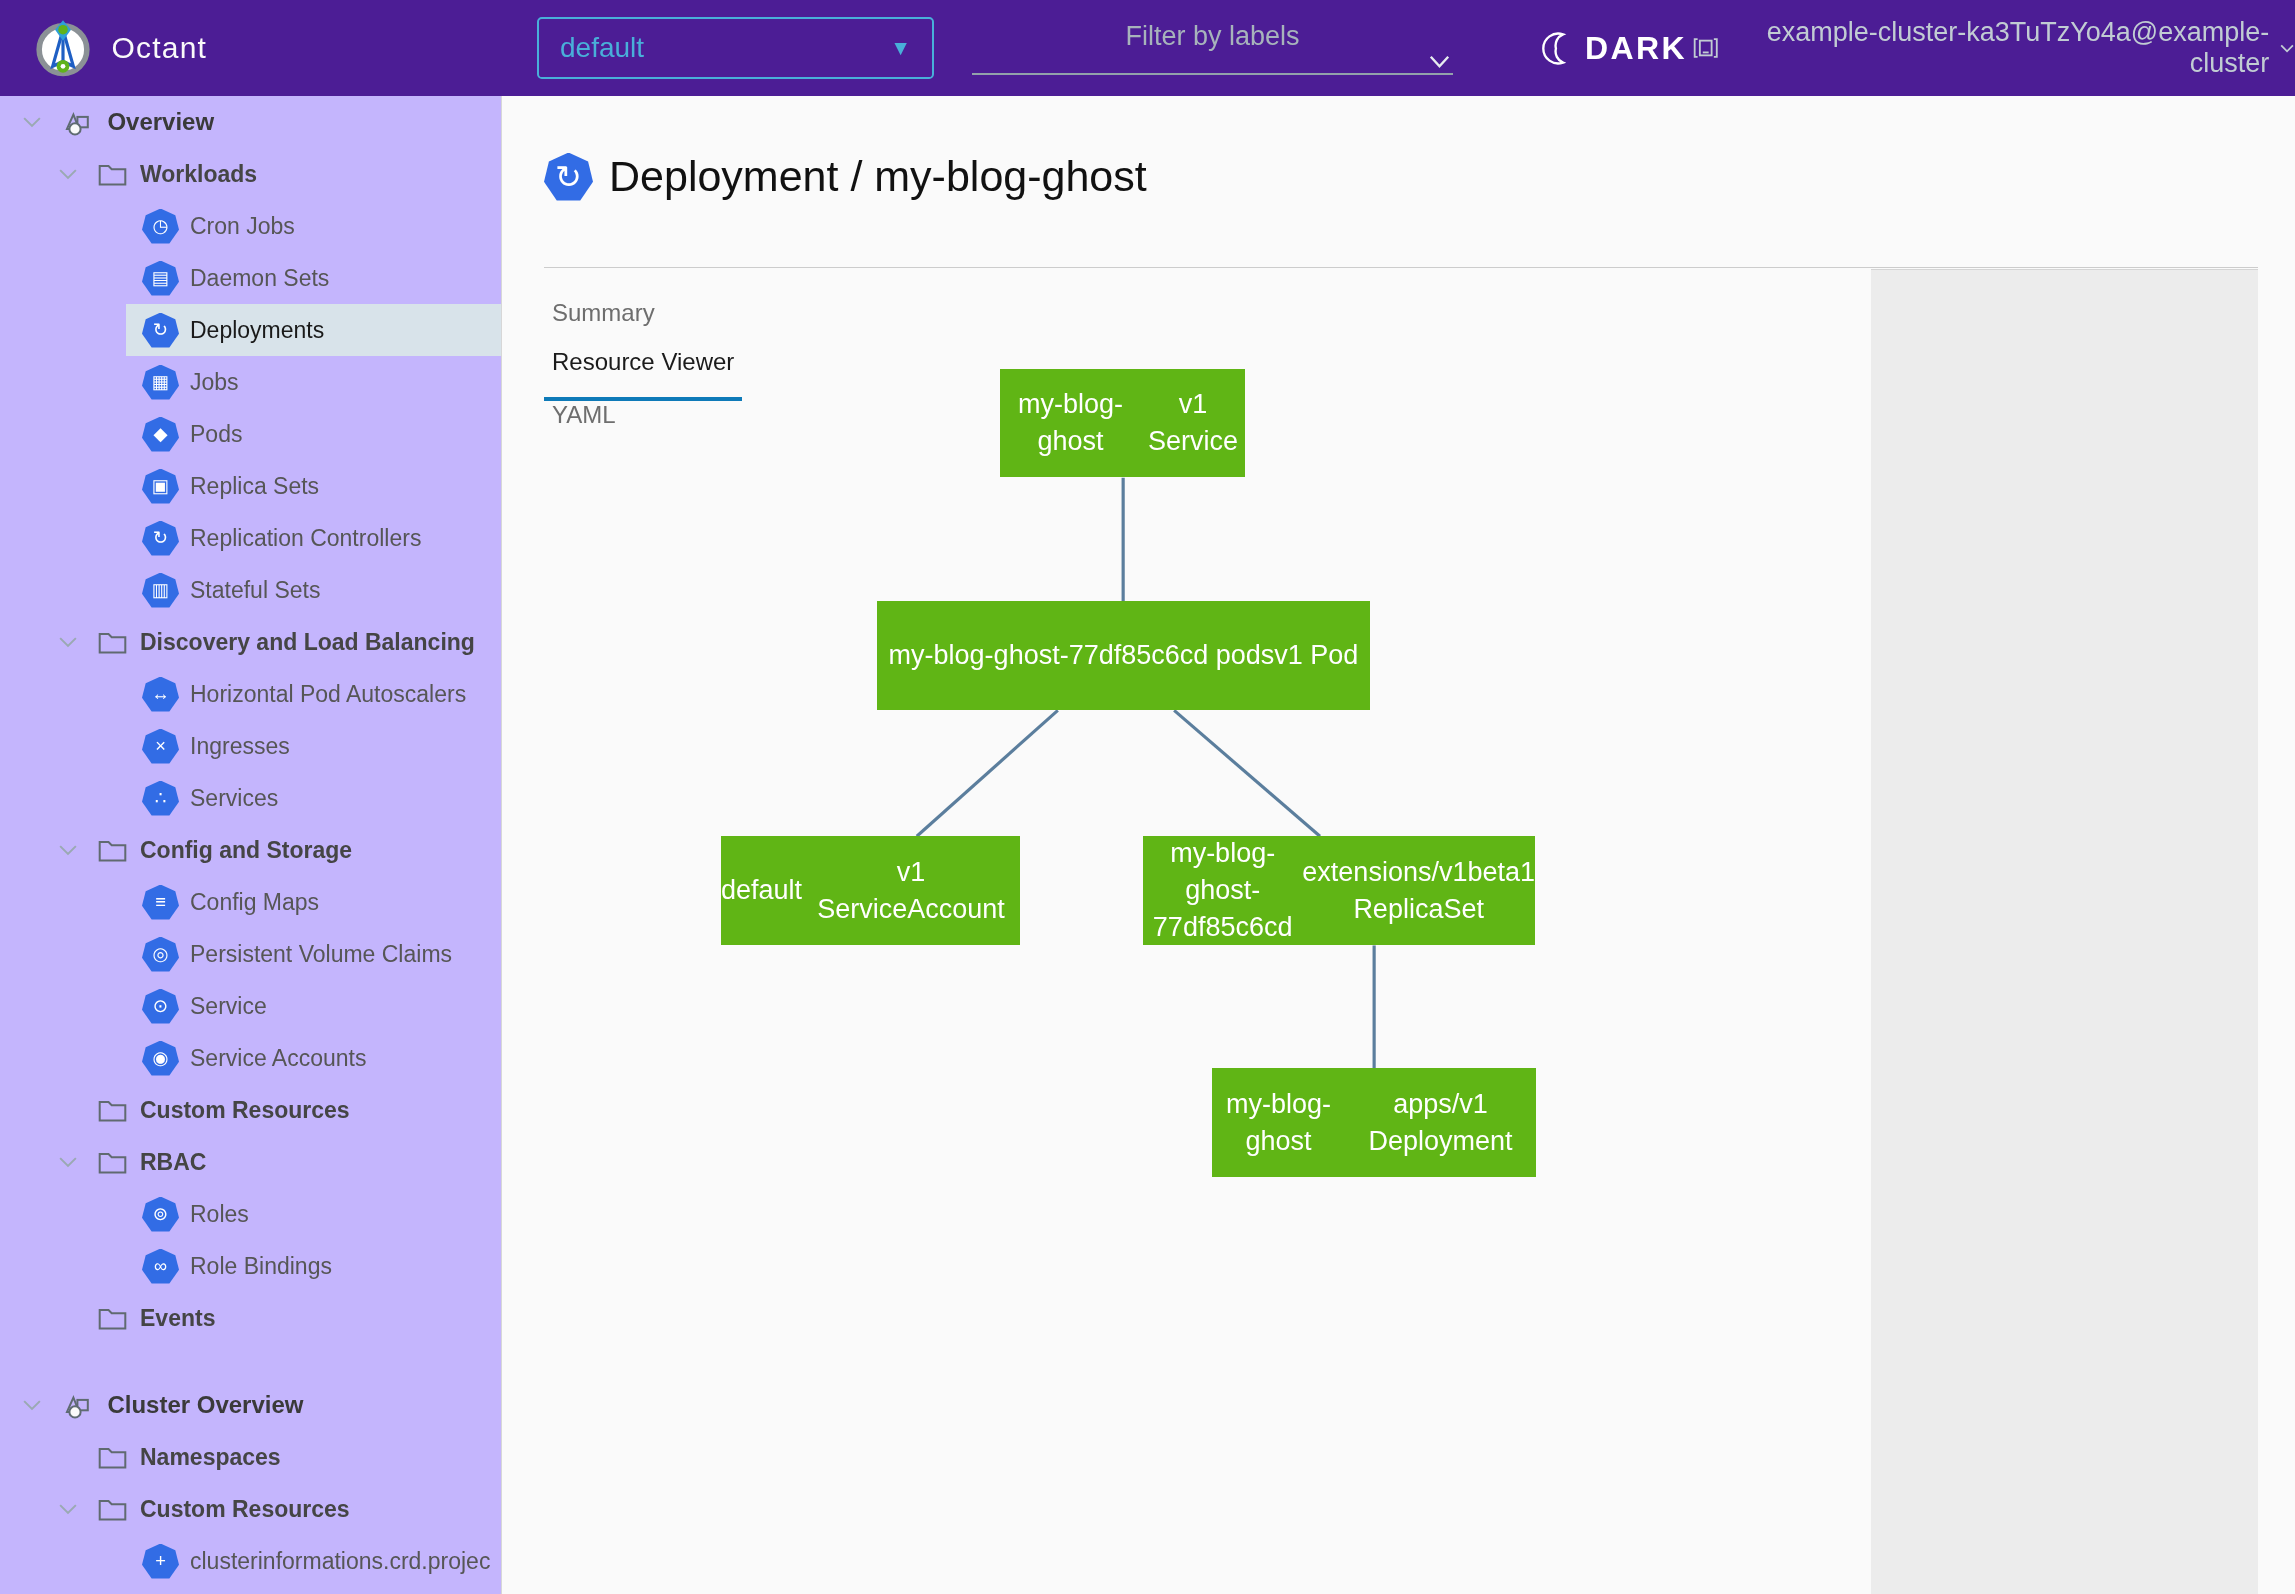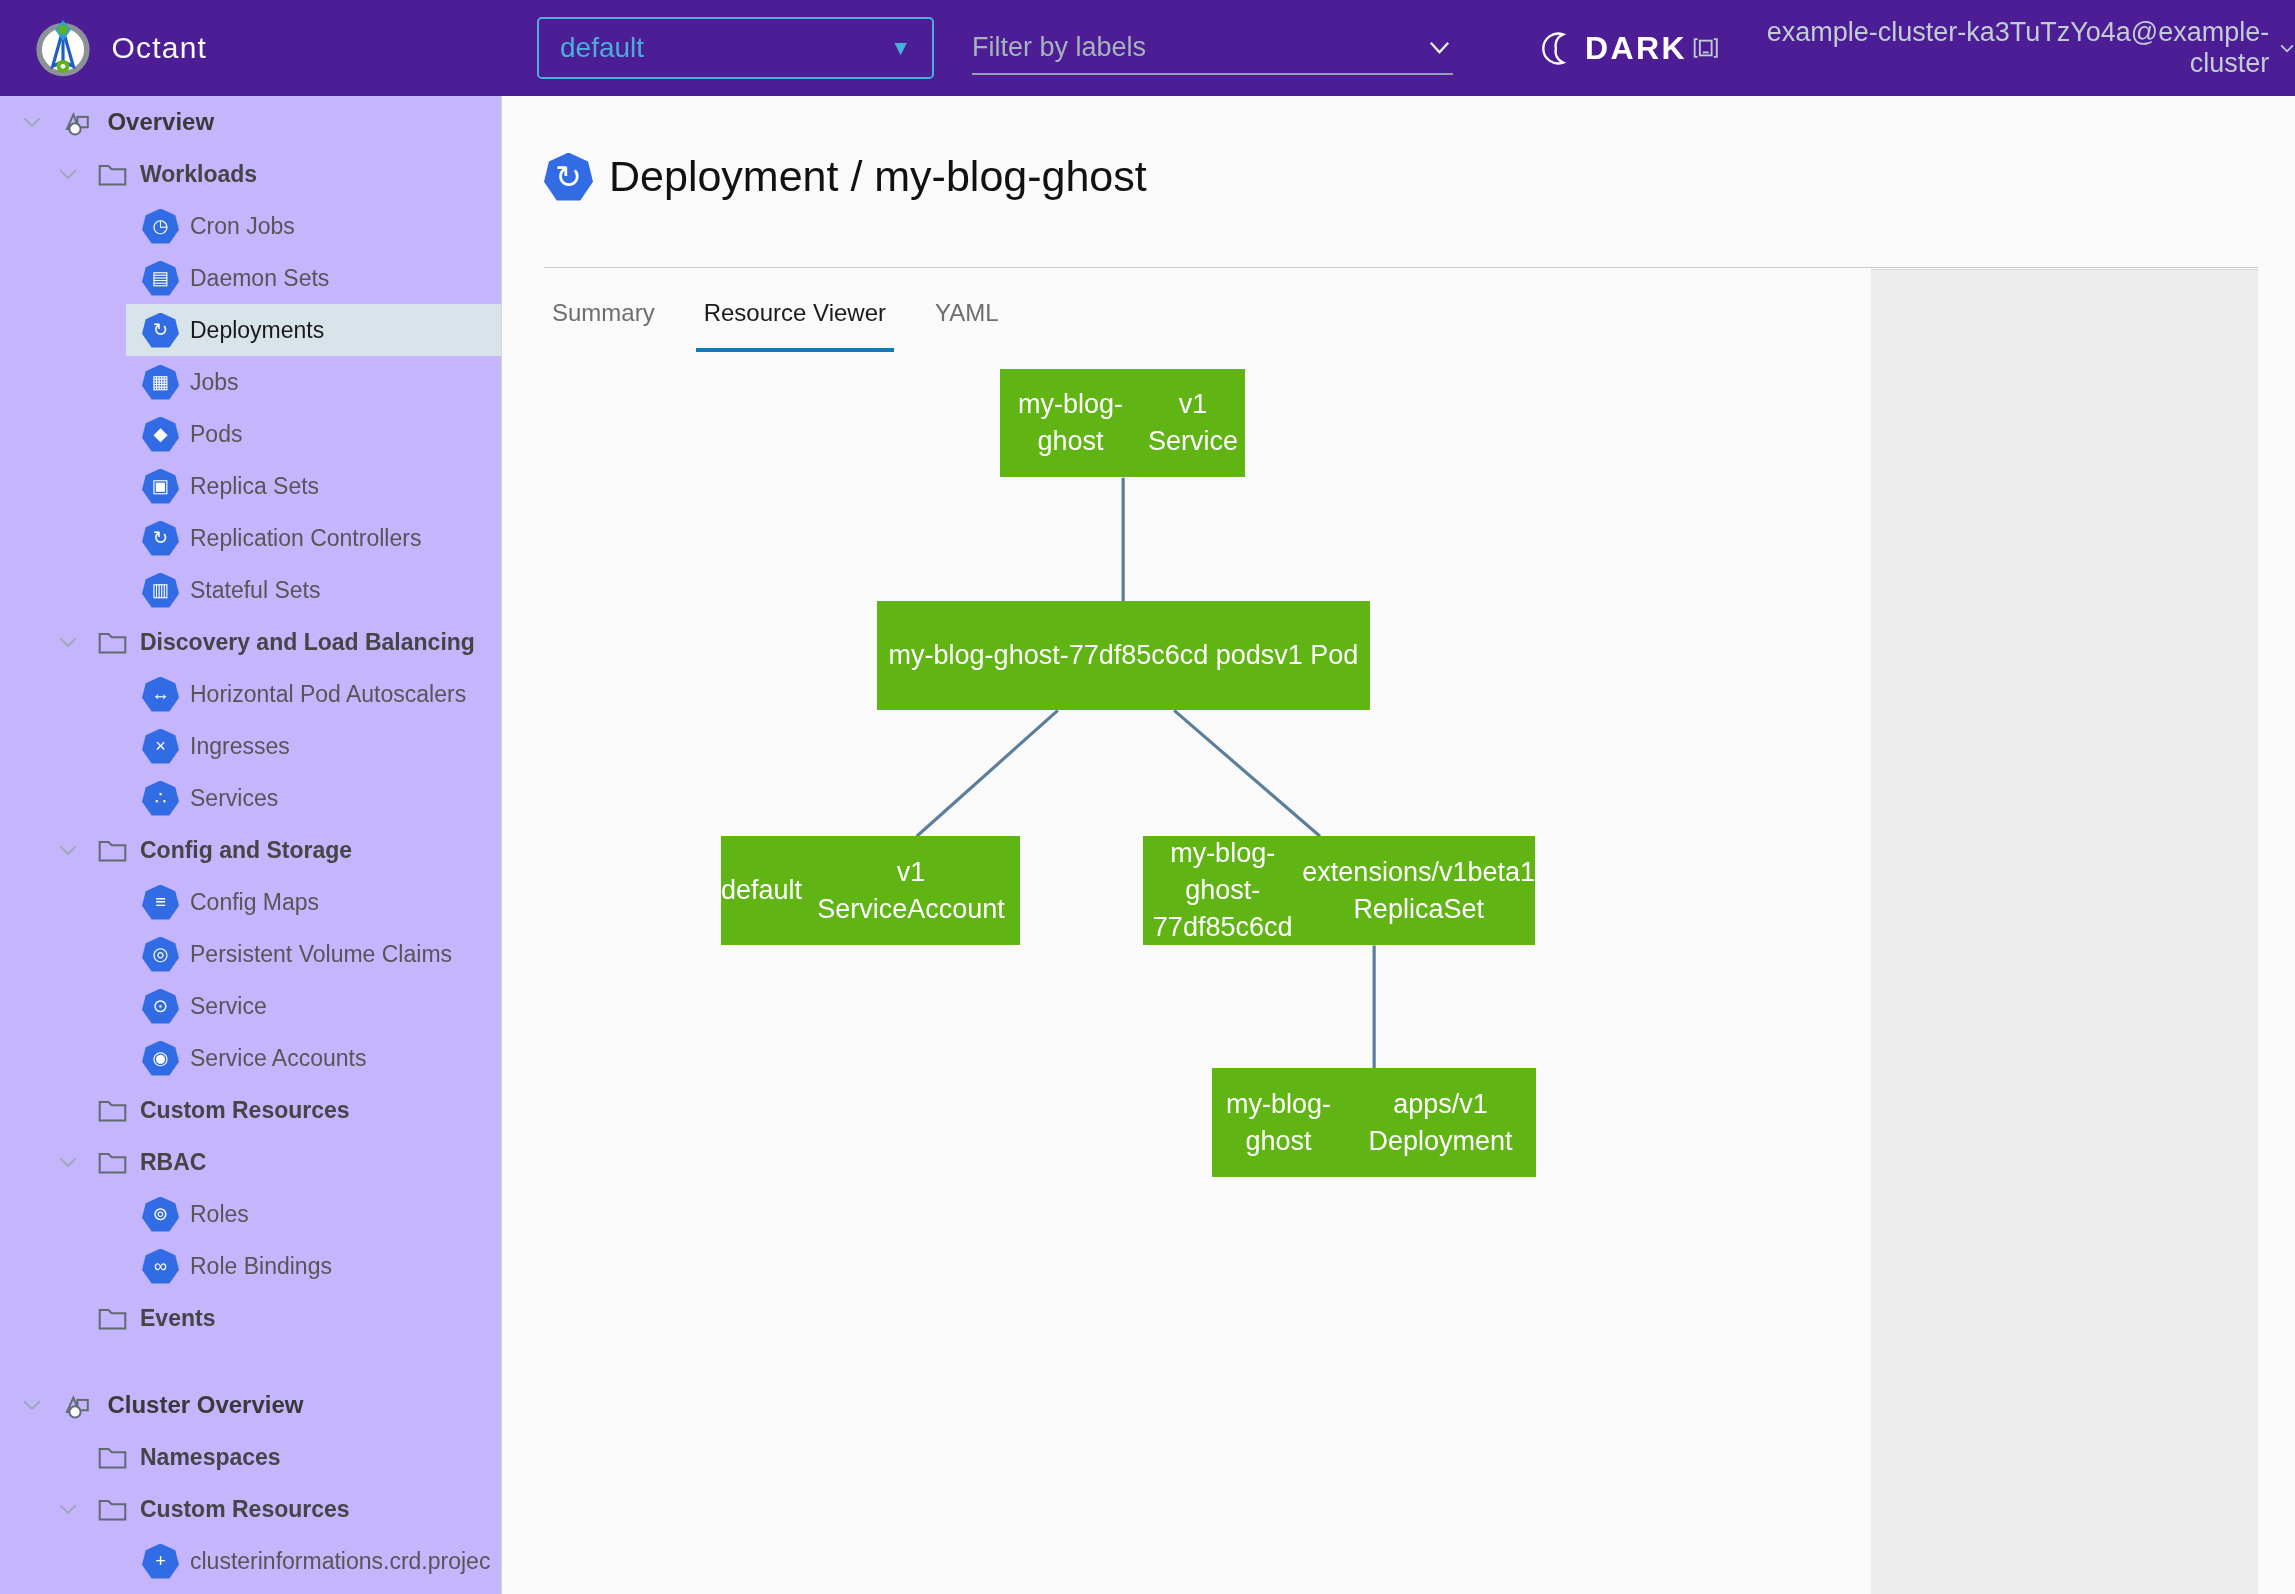--- a/index.html
+++ b/index.html
@@ -13,21 +13,21 @@
   .logo { width:62px; height:62px; }
   .brand-name { color:#fafafa; font-size:30px; font-weight:400; letter-spacing:1.2px; margin-left:17.5px; }
 
   .ns-select { position:absolute; left:537px; top:16.7px; width:397px; height:62px;
                border:2.4px solid #49afd9; border-radius:4.8px; display:flex; align-items:center;
                padding:0 21px; cursor:pointer; }
   .ns-select .ns-value { color:#49afd9; font-size:28px; }
   .ns-select .ns-caret { margin-left:auto; color:#49afd9; font-size:21px; }
 
   .filter { position:absolute; left:972px; top:21px; width:481px; height:54px;
-            border-bottom:2.4px solid #93a1ab; display:flex; align-items:center; }
+            border-bottom:2.4px solid #93a1ab; display:flex; align-items:center;flex-direction:column; }
   .filter .ph { color:#a7b3bb; font-size:27px; }
   .filter svg { margin-left:auto; }
 
   .theme-toggle { position:absolute; left:1541px; top:0; height:96px; display:flex;
                   align-items:center; cursor:pointer; }
   .theme-toggle .t-label { color:#ffffff; font-size:32px; font-weight:700; letter-spacing:2.4px; margin-left:11px; }
 
   .context { position:absolute; left:1691px; top:0; height:96px; display:flex;
              align-items:center; cursor:pointer; }
   .context .c-label { color:#c1ccd3; font-size:27px; margin-left:12.8px;text-align:right; }
@@ -58,21 +58,21 @@
          font-size:18.3px; line-height:1; }
 
   
   .main { position:absolute; left:502px; top:96px; width:1793px; height:1498px; background:#fafafa; }
   .page-title { position:absolute; left:42px; top:56px; display:flex; align-items:center; }
   .title-kind-icon { width:49px; height:48px; background:#326ce5; color:#fff;
          clip-path:polygon(50% 0%, 90% 19%, 100% 61%, 74% 100%, 26% 100%, 0% 61%, 10% 19%);
          display:flex; align-items:center; justify-content:center; font-size:32px; }
   .page-title .t-text { font-size:43px; color:#111; margin-left:16px; }
 
-  .tabs { position:absolute; left:42px; top:203px; display:flex; }
+  .tabs { position:absolute; left:42px; top:203px; display:flex;flex-direction:column; }
   .tab { font-size:24px; color:#6e6e6e; padding:0 8px 21px 8px; margin-right:33px; cursor:pointer; }
   .tab.active { color:#1b1b1b; font-weight:500; border-bottom:4.8px solid #0e7ab8; }
 
   
   .graph { position:absolute; left:0px; top:173px; width:1369px; height:1325px; }
   .graph svg.edges { position:absolute; left:0; top:0; }
   .gnode { position:absolute; background:var(--node-green,#60b515); color:#fff;
            display:flex; align-items:center; justify-content:center;
            text-align:center; font-size:27px; line-height:37px; cursor:pointer; }
 

